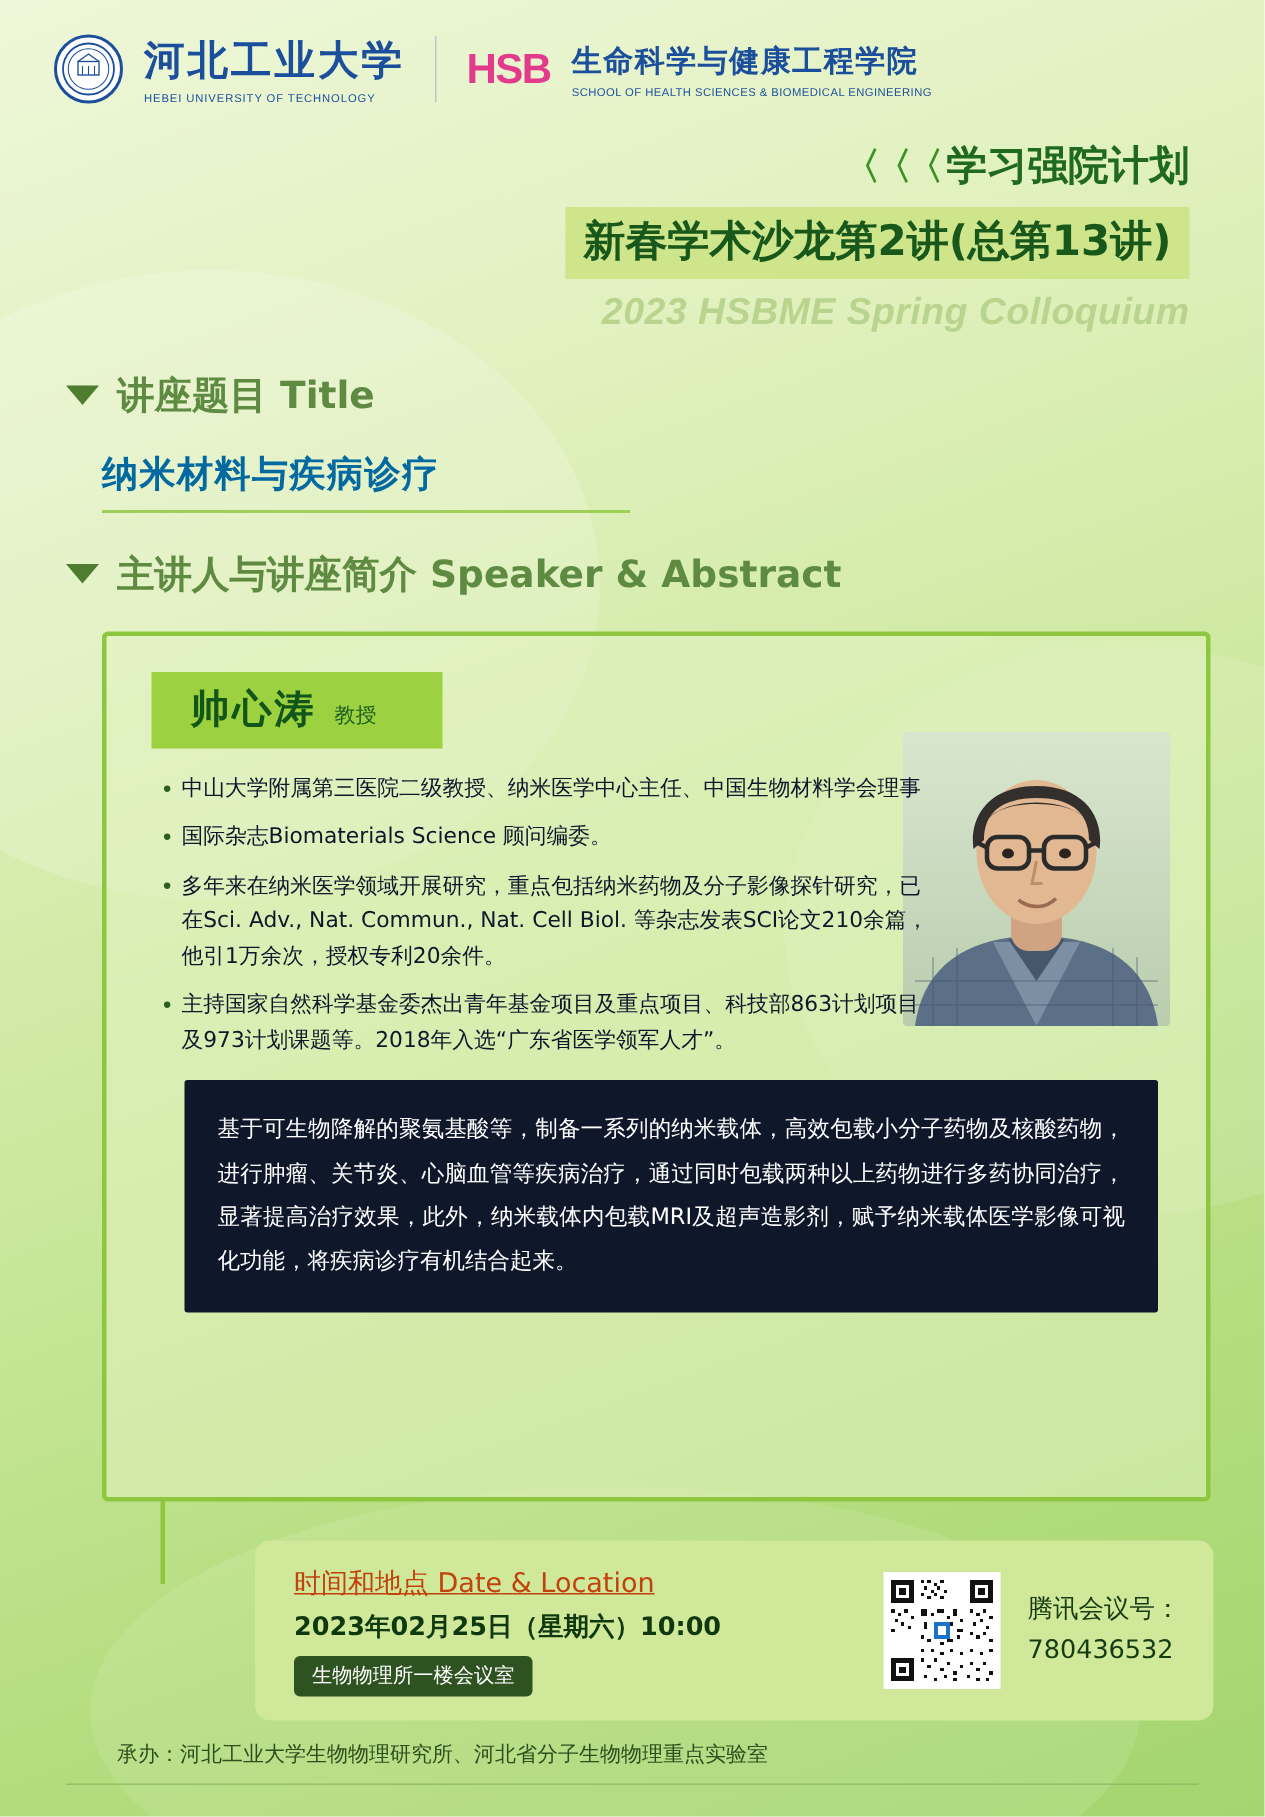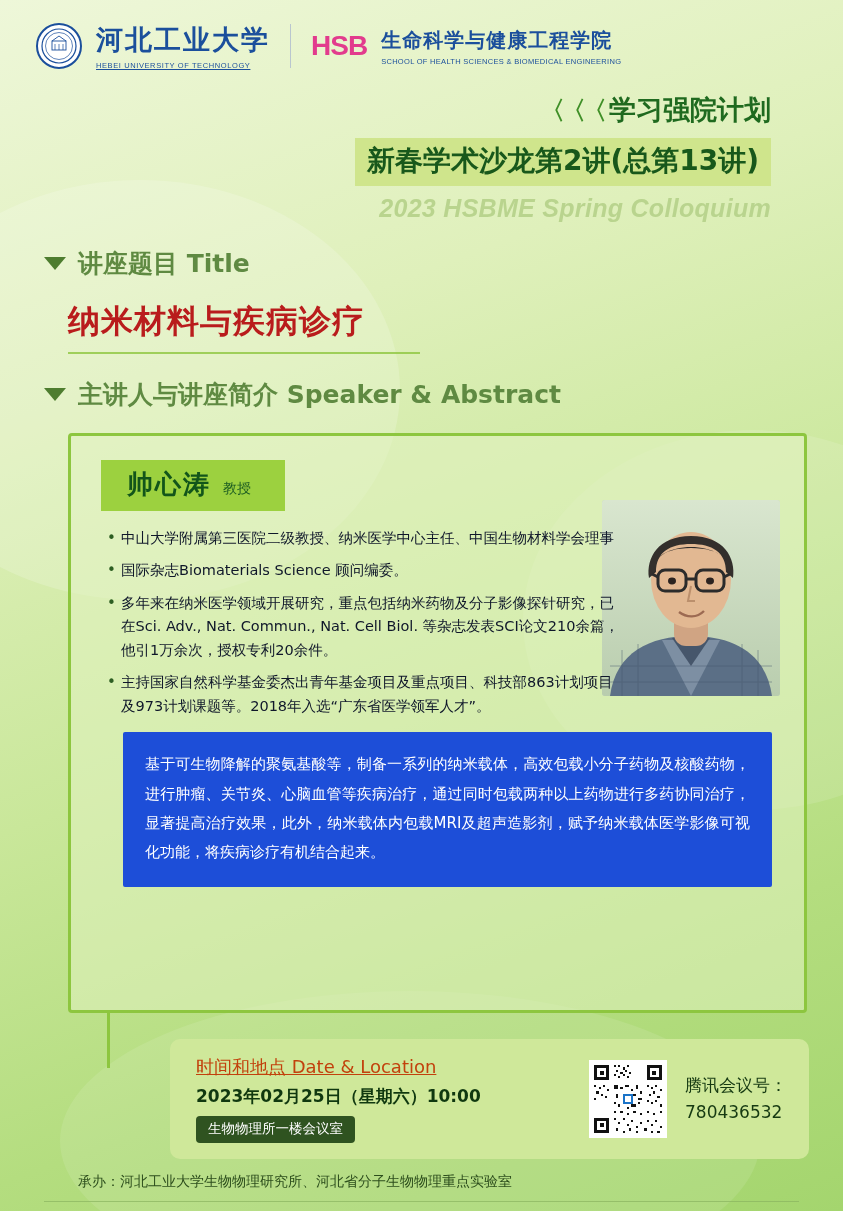--- a/index.html
+++ b/index.html
@@ -35,36 +35,36 @@
     font-size: 7px; color: #1b4f9c; text-align: center; line-height: 1.05;
     background: #fff;
     flex: none;
   }
   .univ { display: flex; flex-direction: column; justify-content: center; }
   .univ-cn {
     font-size: 27px; font-weight: bold; color: #1b4f9c; letter-spacing: 2px;
     font-family: "DejaVu Sans", sans-serif;
   }
   .univ-en {
-    font-size: 7.5px; color: #1b4f9c; letter-spacing: .6px; margin-top: 3px; text-decoration: underline;
+    font-size: 7.5px; color: #1b4f9c; letter-spacing: .6px; margin-top: 3px;
   }
   .divider-v { width: 1px; height: 44px; background: #b9c6cf; margin: 0 6px; }
   .hsb {
     font-size: 28px; font-weight: bold; color: #e23b8d; letter-spacing: -1px;
     font-family: "Liberation Sans", sans-serif;
   }
   .school { display: flex; flex-direction: column; justify-content: center; }
   .school-cn {
     font-size: 20px; font-weight: bold; color: #1b4f9c; letter-spacing: 1px;
     font-family: "DejaVu Sans", sans-serif;
   }
   .school-en { font-size: 7.5px; color: #1b4f9c; letter-spacing: .3px; margin-top: 3px; }
 
   
-  .title-block { position: relative; text-align: right; padding-right: 72px; margin-top: 16px; }
+  .title-block { position: relative; text-align: right; padding-right: 50px; margin-top: 16px; }
   .plan-line {
     font-size: 27px; font-weight: bold; color: #1f6a1f;
     font-family: "DejaVu Sans", sans-serif;
   }
   .plan-line .chev { color: #3f8f27; letter-spacing: -4px; margin-right: 6px; font-size: 25px; }
   .lecture-no {
     display: inline-block; margin-top: 10px;
     background: #cfe58c; color: #18581b;
     font-size: 28px; font-weight: bold; letter-spacing: 0px;
     padding: 4px 12px 6px 12px;
@@ -83,21 +83,21 @@
     color: #5f8a42; font-size: 25px; font-weight: bold;
     font-family: "DejaVu Sans", sans-serif;
   }
   .tri {
     width: 0; height: 0;
     border-left: 11px solid transparent; border-right: 11px solid transparent;
     border-top: 13px solid #4e7d2f;
   }
   .topic {
     position: relative; margin: 20px 0 0 68px;
-    font-size: 32px; font-weight: bold; color: #b91c1c; letter-spacing: 1px;
+    font-size: 24px; font-weight: bold; color: #0369a1; letter-spacing: 1px;
     font-family: "DejaVu Sans", sans-serif;
   }
   .topic-underline {
     margin: 8px 0 0 68px; width: 352px; height: 2px; background: #8dc63f; opacity: .8;
   }
 
   
   .card {
     position: relative; margin: 22px 36px 0 68px;
     border: 3px solid #8dc63f; border-radius: 4px;
@@ -106,21 +106,21 @@
     min-height: 580px;
   }
   .card:after {
     content: ""; position: absolute; left: 36px; bottom: -58px;
     width: 0; height: 0;
     border-left: 3px solid #8dc63f;
     height: 58px;
   }
   .name-band {
     display: inline-flex; align-items: baseline; gap: 12px;
-    background: #9cd13f; padding: 7px 34px 9px 26px;
+    background: #9cd13f; padding: 7px 44px 9px 26px;
     margin-left: 8px;
   }
   .name-cn {
     font-size: 26px; font-weight: bold; color: #12551a; letter-spacing: 2px;
     font-family: "DejaVu Sans", sans-serif;
   }
   .name-title { font-size: 14px; color: #1d5d22; font-family: "DejaVu Sans", sans-serif; }
 
   .bio { margin: 16px 0 0 14px; width: 520px; }
   .bio li {
@@ -135,21 +135,21 @@
 
   .portrait {
     position: absolute; right: 24px; top: 64px;
     width: 178px; height: 196px;
     border-radius: 3px; overflow: hidden;
     background: #c7d8bd;
   }
 
   .abstract {
     margin: 14px 10px 0 30px;
-    background: #1d4ed8; color: #ffffff;
+    background: #0f172a; color: #ffffff;
     padding: 18px 22px 20px 22px;
     font-size: 15px; line-height: 1.95; text-align: justify;
     font-family: "DejaVu Sans", sans-serif;
     border-radius: 2px;
   }
 
   
   .infobar {
     position: relative; margin: 26px 34px 0 170px;
     background: #cfe89a; border-radius: 10px;

